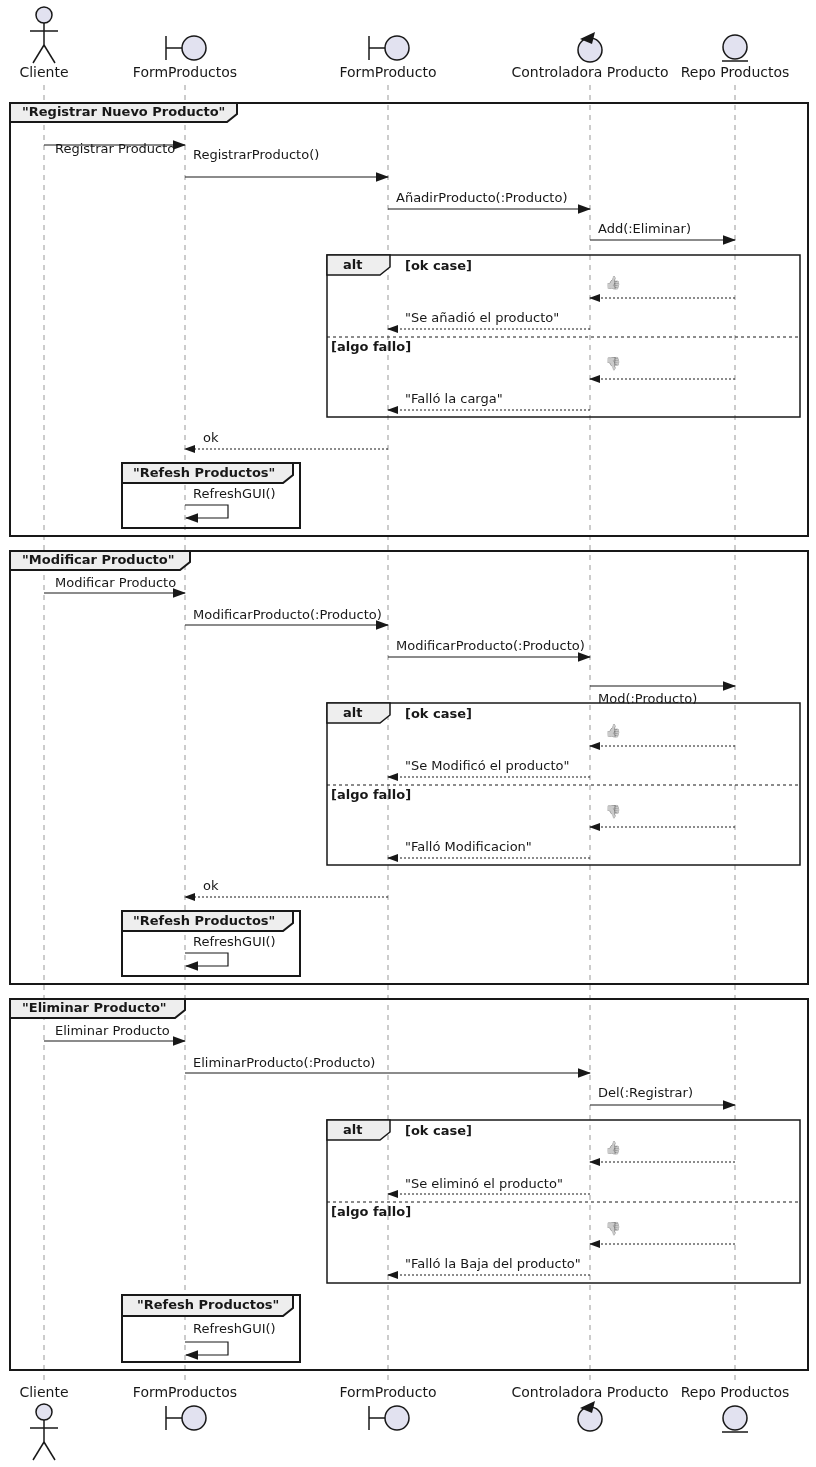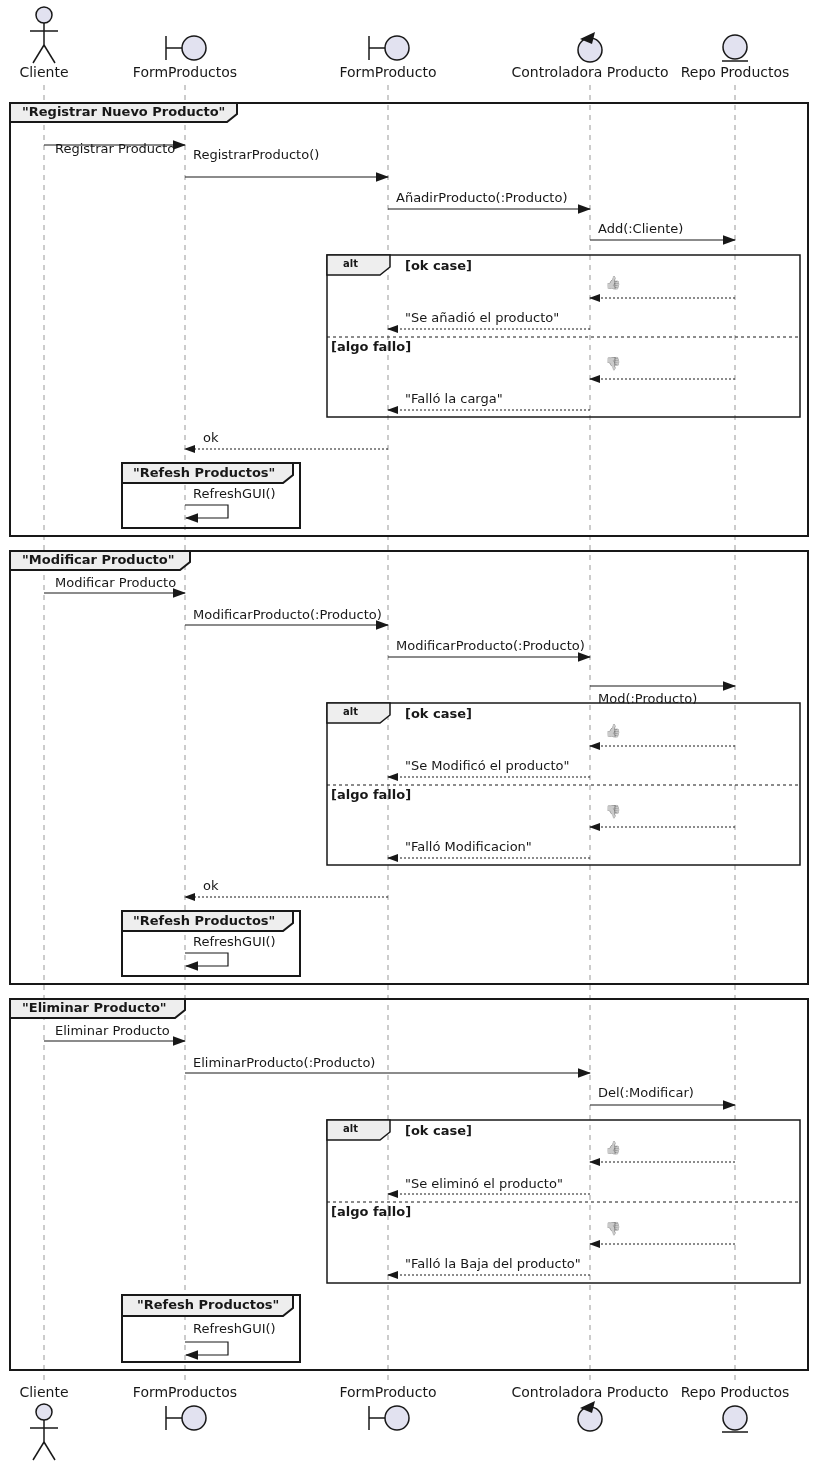--- a/index.html
+++ b/index.html
@@ -3,21 +3,21 @@
 <meta charset="utf-8">
 <style>
   html,body{margin:0;padding:0;background:#fff;}
   .canvas{position:relative;width:816px;height:1467px;background:#FFFFFF;
           font-family:"DejaVu Sans",sans-serif;color:#181818;overflow:hidden;}
   .canvas svg{position:absolute;left:0;top:0;}
   .lbl{position:absolute;white-space:nowrap;line-height:1.15;}
   .plabel{font-size:14px;transform:translateX(-50%);}
   .msg{font-size:13px;}
   .gtitle{font-size:13px;font-weight:bold;}
-  .alt-op{font-size:10px;font-weight:bold;}
+  .alt-op{font-size:13px;font-weight:bold;}
   .guard{font-size:13px;font-weight:bold;}
   .emoji{font-size:13px;filter:grayscale(100%);}
 </style>
 </head>
 <body>
 
 <div class="canvas">
 
 <svg width="816" height="1467" viewBox="0 0 816 1467">
   <defs>
@@ -169,21 +169,21 @@
 <div class="lbl plabel" style="left:44px;top:64px;">Cliente</div>
 <div class="lbl plabel" style="left:185px;top:64px;">FormProductos</div>
 <div class="lbl plabel" style="left:388px;top:64px;">FormProducto</div>
 <div class="lbl plabel" style="left:590px;top:64px;">Controladora Producto</div>
 <div class="lbl plabel" style="left:735px;top:64px;">Repo Productos</div>
 
 <div class="lbl gtitle" style="left:22px;top:105px;">"Registrar Nuevo Producto"</div>
 <div class="lbl msg" style="left:55px;top:128px;margin-top:14px;">Registrar Producto</div>
 <div class="lbl msg" style="left:193px;top:148px;">RegistrarProducto()</div>
 <div class="lbl msg" style="left:396px;top:191px;">AñadirProducto(:Producto)</div>
-<div class="lbl msg" style="left:598px;top:222px;">Add(:Cliente)</div>
+<div class="lbl msg" style="left:598px;top:222px;">Add(:Eliminar)</div>
 <div class="lbl alt-op" style="left:343px;top:258px;">alt</div>
 <div class="lbl guard" style="left:405px;top:259px;">[ok case]</div>
 <div class="lbl emoji" style="left:605px;top:276px;">👍</div>
 <div class="lbl msg" style="left:405px;top:311px;">"Se añadió el producto"</div>
 <div class="lbl guard" style="left:331px;top:340px;">[algo fallo]</div>
 <div class="lbl emoji" style="left:605px;top:357px;">👎</div>
 <div class="lbl msg" style="left:405px;top:392px;">"Falló la carga"</div>
 <div class="lbl msg" style="left:203px;top:431px;">ok</div>
 <div class="lbl gtitle" style="left:133px;top:466px;">"Refesh Productos"</div>
 <div class="lbl msg" style="left:193px;top:487px;">RefreshGUI()</div>
@@ -200,21 +200,21 @@
 <div class="lbl guard" style="left:331px;top:788px;">[algo fallo]</div>
 <div class="lbl emoji" style="left:605px;top:805px;">👎</div>
 <div class="lbl msg" style="left:405px;top:840px;">"Falló Modificacion"</div>
 <div class="lbl msg" style="left:203px;top:879px;">ok</div>
 <div class="lbl gtitle" style="left:133px;top:914px;">"Refesh Productos"</div>
 <div class="lbl msg" style="left:193px;top:935px;">RefreshGUI()</div>
 
 <div class="lbl gtitle" style="left:22px;top:1001px;">"Eliminar Producto"</div>
 <div class="lbl msg" style="left:55px;top:1024px;">Eliminar Producto</div>
 <div class="lbl msg" style="left:193px;top:1056px;">EliminarProducto(:Producto)</div>
-<div class="lbl msg" style="left:598px;top:1086px;">Del(:Modificar)</div>
+<div class="lbl msg" style="left:598px;top:1086px;">Del(:Registrar)</div>
 <div class="lbl alt-op" style="left:343px;top:1123px;">alt</div>
 <div class="lbl guard" style="left:405px;top:1124px;">[ok case]</div>
 <div class="lbl emoji" style="left:605px;top:1141px;">👍</div>
 <div class="lbl msg" style="left:405px;top:1177px;">"Se eliminó el producto"</div>
 <div class="lbl guard" style="left:331px;top:1205px;">[algo fallo]</div>
 <div class="lbl emoji" style="left:605px;top:1222px;">👎</div>
 <div class="lbl msg" style="left:405px;top:1257px;">"Falló la Baja del producto"</div>
 <div class="lbl gtitle" style="left:137px;top:1298px;">"Refesh Productos"</div>
 <div class="lbl msg" style="left:193px;top:1322px;">RefreshGUI()</div>
 

